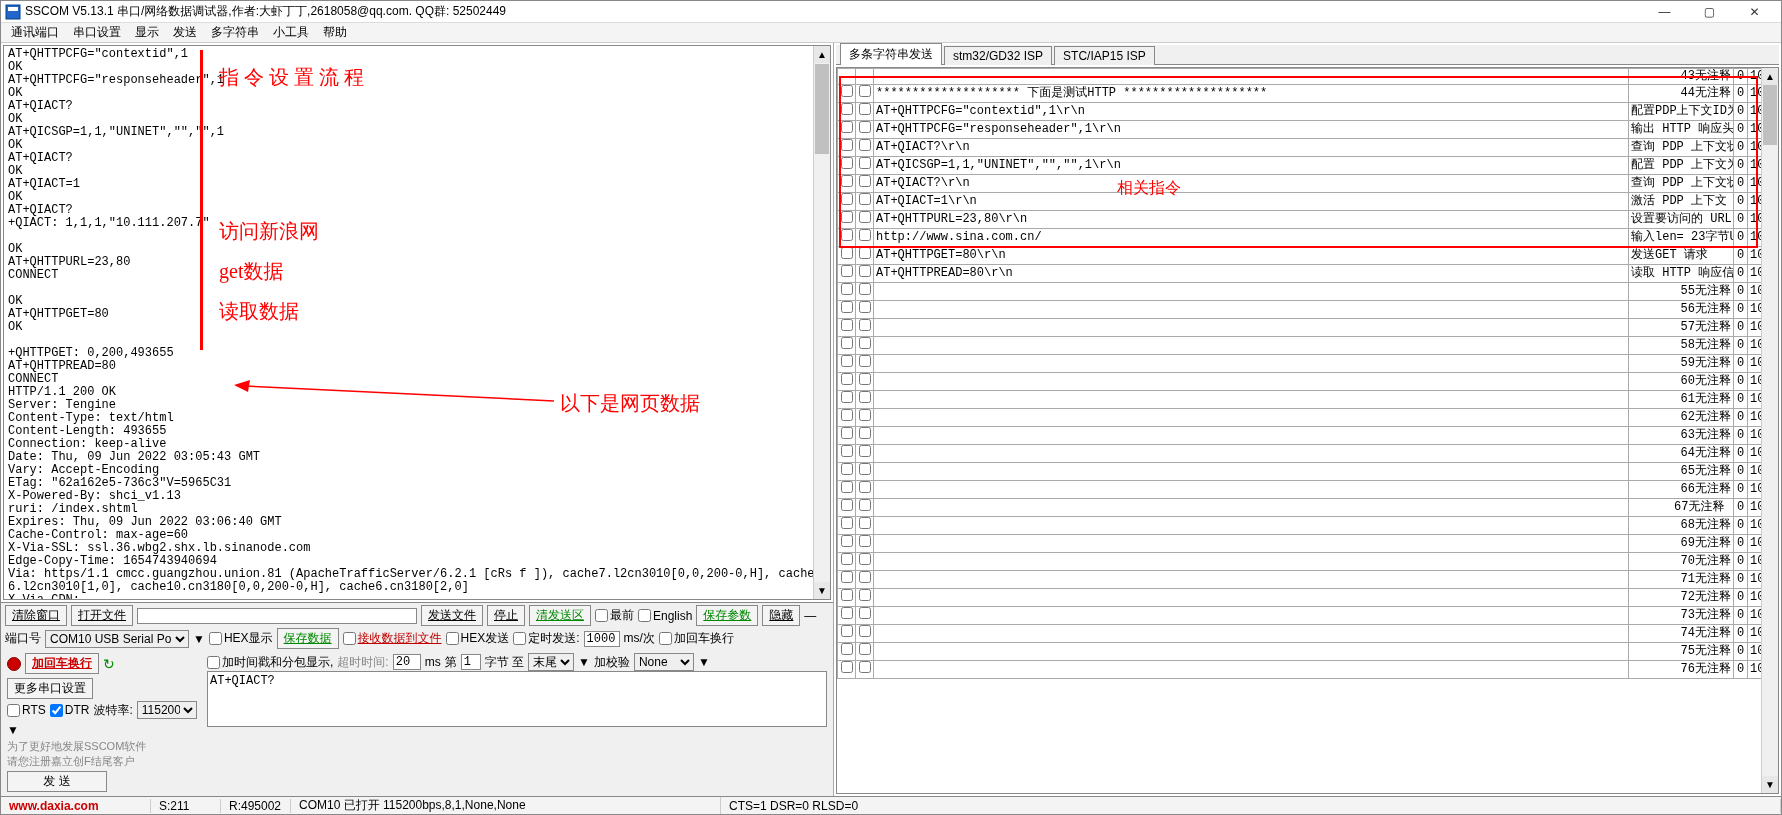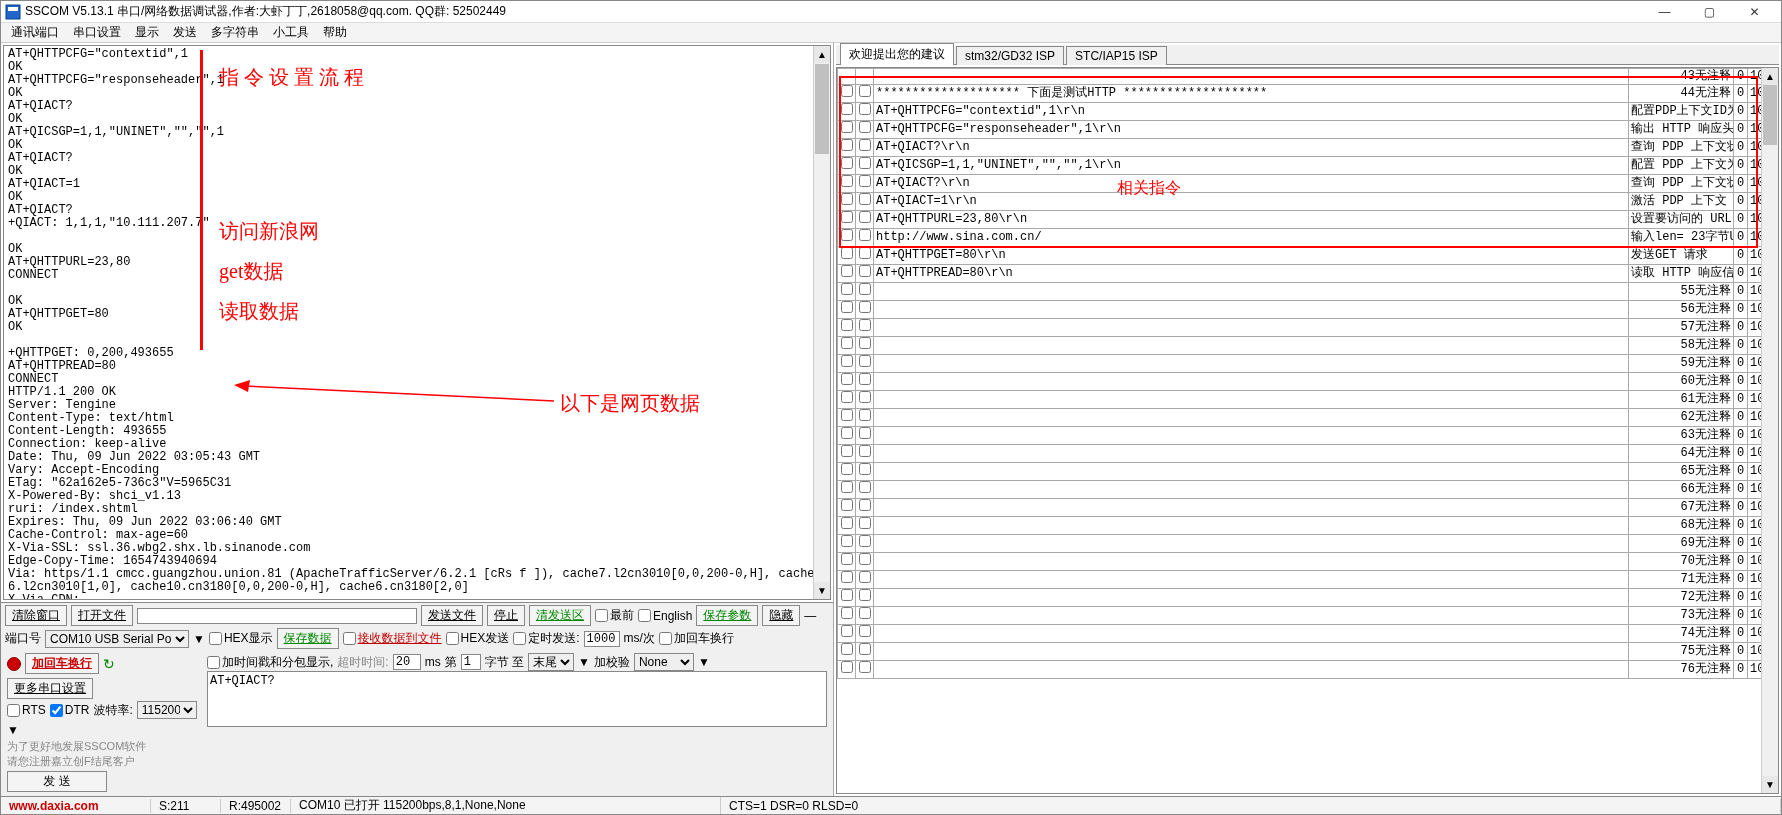--- a/index.html
+++ b/index.html
@@ -213,21 +213,21 @@
               <span>加回车换行</span>
             </label>
         </div>
 
         <div class="cmdinput-row">
           <div class="cmdinput-left">
             <div class="row">
               <span style="display:inline-block;width:14px;height:14px;border-radius:50%;background:#c00;border:1px solid #800;"></span>
               <button class="btn red" style="text-decoration:underline;">加回车换行</button>
               <span style="color:#080;font-size:14px;">↻</span>
-              <button class="btn" style="text-decoration:underline;">更多串口设置</button>
+              <button class="btn" style="">更多串口设置</button>
             </div>
             <div class="row">
               <label class="ck">
                   <input type="checkbox" style="">
                   <span>RTS</span>
                 </label>
               <label class="ck">
                   <input type="checkbox" checked="" style="">
                   <span>DTR</span>
                 </label>
@@ -258,21 +258,21 @@
               <span>▼</span>
             </div>
             <textarea style="">AT+QIACT?</textarea>
           </div>
         </div>
       </div>
     </div>
 
     <div class="rightpane">
       <div class="tabs">
-        <div class="tab">欢迎提出您的建议</div>
+        <div class="tab">多条字符串发送</div>
         <div class="tab inactive">stm32/GD32 ISP</div>
         <div class="tab inactive">STC/IAP15 ISP</div>
       </div>
       <div class="gridwrap">
         <div class="gridinner">
           <table class="cmdgrid">
             <tbody id="gridbody">
               <tr style="height:8px;">
                 <td class="c0"></td>
                   <td class="c1"></td>
@@ -462,21 +462,21 @@
                   <td class="c1"><input type="checkbox" style="width: 12px; height: 12px;"></td>
                   <td class="c2"></td>
                   <td class="c3" style="text-align:right;">66无注释</td>
                   <td class="c4">0</td>
                   <td class="c5">1000</td>
                 </tr>
                 <tr>
                   <td class="c0"><input type="checkbox" style="width: 12px; height: 12px;"></td>
                   <td class="c1"><input type="checkbox" style="width: 12px; height: 12px;"></td>
                   <td class="c2"></td>
-                  <td class="c3" style="text-align:right;padding-left:45px;">67无注释</td>
+                  <td class="c3" style="text-align:left;padding-left:45px;">67无注释</td>
                   <td class="c4">0</td>
                   <td class="c5">1000</td>
                 </tr>
                 <tr>
                   <td class="c0"><input type="checkbox" style="width: 12px; height: 12px;"></td>
                   <td class="c1"><input type="checkbox" style="width: 12px; height: 12px;"></td>
                   <td class="c2"></td>
                   <td class="c3" style="text-align:right;">68无注释</td>
                   <td class="c4">0</td>
                   <td class="c5">1000</td>

